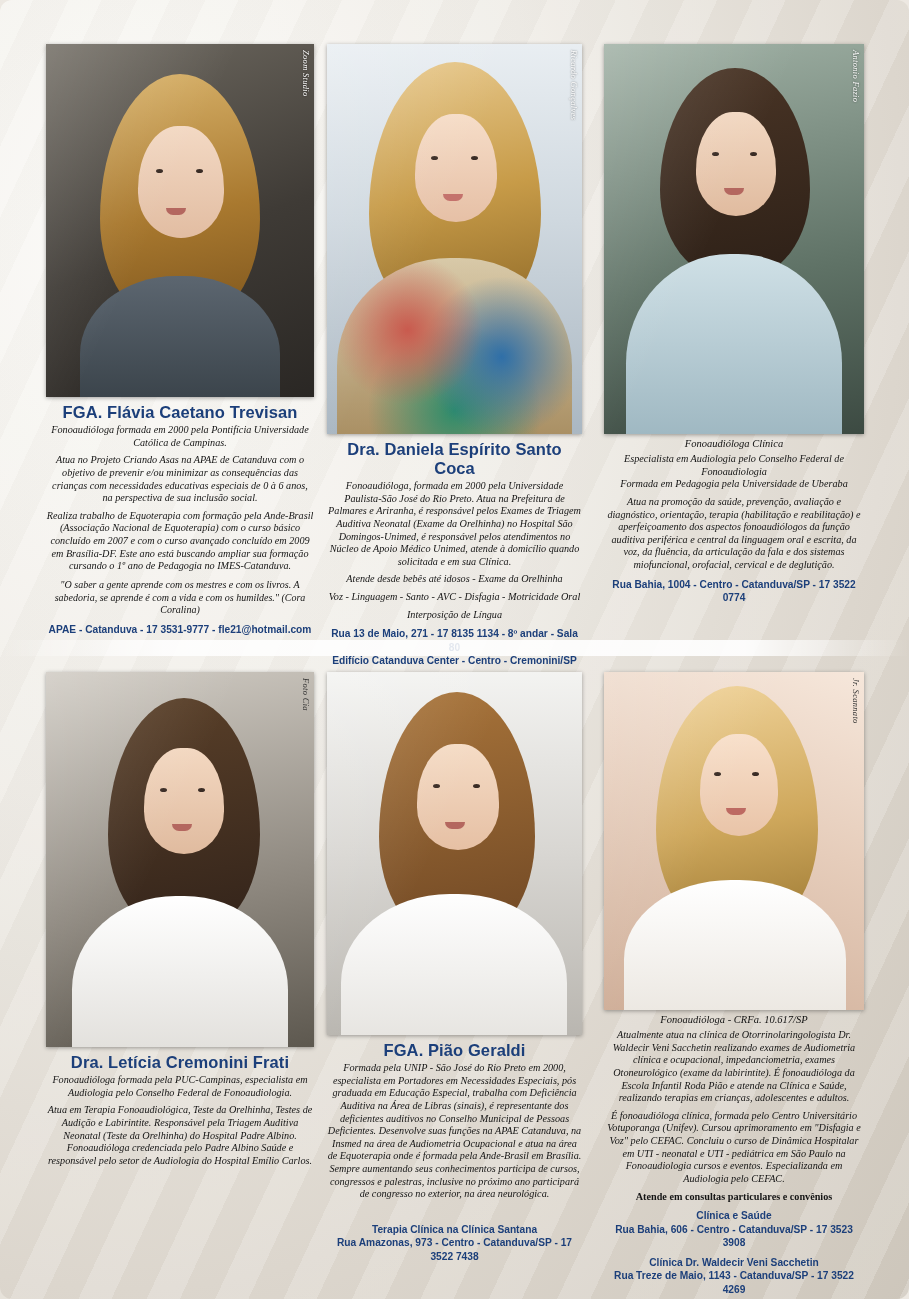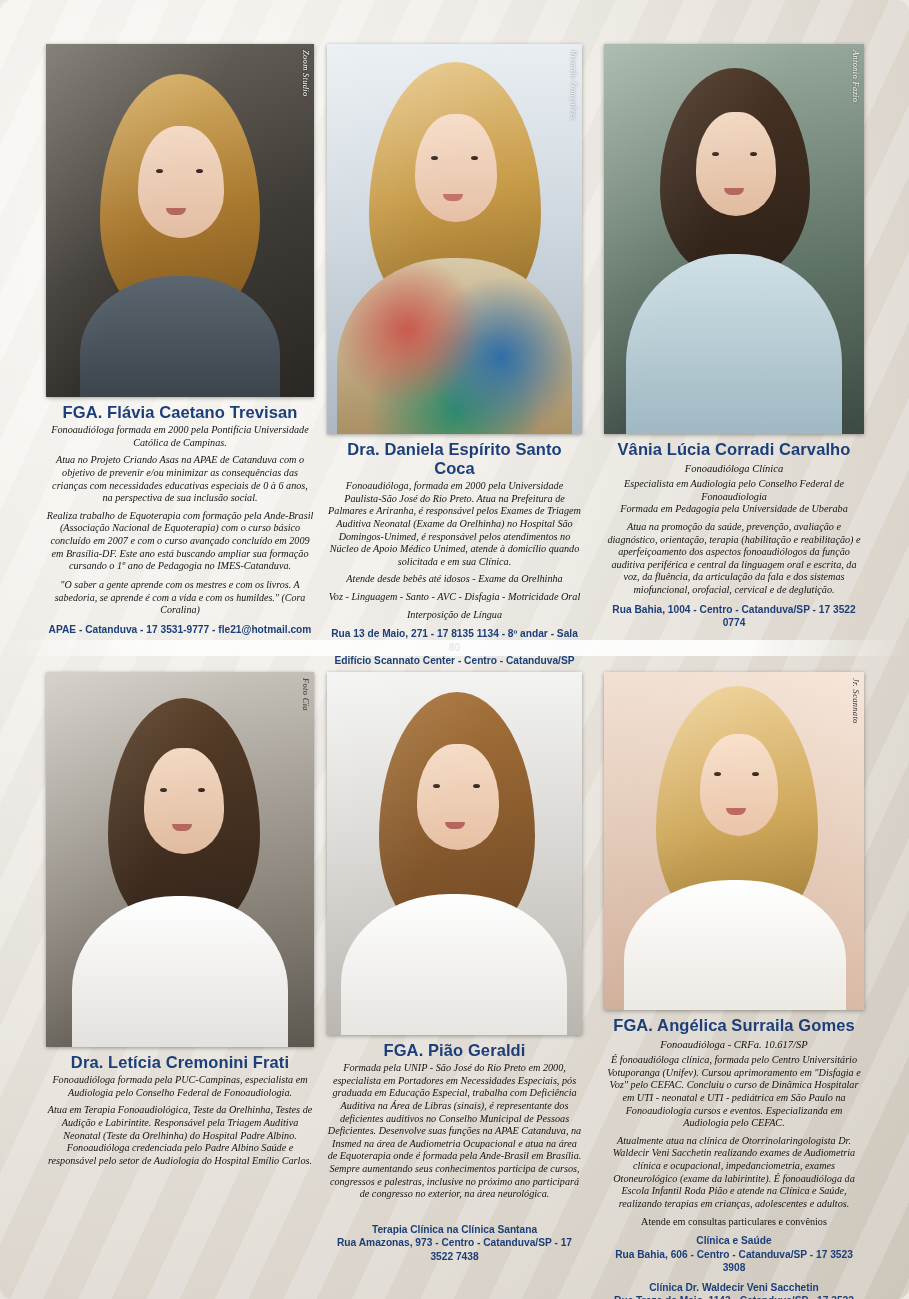--- a/index.html
+++ b/index.html
@@ -82,21 +82,21 @@
   }
   .body-text{
     text-align:center;
     font-style:italic;
     font-size:10.2px;
     line-height:1.24;
     color:#141414;
   }
   .body-text p{margin:0 0 5px;}
   .body-text p:last-child{margin-bottom:0;}
-  .bold-line{font-style:normal;font-weight:normal;}
+  .bold-line{font-style:normal;font-weight:bold;}
   .contact{
     text-align:center;
     font-family:"Liberation Sans", sans-serif;
     font-weight:bold;
     font-size:10.2px;
     color:#1c3f7a;
     line-height:1.3;
     margin-top:6px;
   }
   .contact div{margin:0;}
@@ -158,37 +158,36 @@
       </div>
       <div class="name">Dra. Daniela Espírito Santo Coca</div>
       <div class="body-text">
         <p>Fonoaudióloga, formada em 2000 pela Universidade Paulista-São José do Rio Preto. Atua na Prefeitura de Palmares e Ariranha, é responsável pelos Exames de Triagem Auditiva Neonatal (Exame da Orelhinha) no Hospital São Domingos-Unimed, é responsável pelos atendimentos no Núcleo de Apoio Médico Unimed, atende à domicílio quando solicitada e em sua Clínica.</p>
         <p>Atende desde bebês até idosos - Exame da Orelhinha</p>
         <p>Voz - Linguagem - Santo - AVC - Disfagia - Motricidade Oral</p>
         <p>Interposição de Língua</p>
       </div>
       <div class="contact">
         <div>Rua 13 de Maio, 271 - 17 8135 1134 - 8º andar - Sala 80</div>
-        <div>Edifício Scannato Center - Centro - Catanduva/SP</div>
+        <div>Edifício Catanduva Center - Centro - Cremonini/SP</div>
       </div>
     </div>
 
     <div class="card" style="left:604px;top:44px;width:260px;">
       <div class="photo" style="width:260px;height:390px;">
         <div class="pp bg-c"></div>
         <div class="hair" style="left:56px;top:24px;width:150px;height:210px;background:linear-gradient(170deg,#4a3526 0%,#2d2017 100%);"></div>
         <div class="face" style="left:92px;top:68px;width:80px;height:104px;background:linear-gradient(180deg,#f2d8c2 0%,#e0bb9f 100%);"></div>
         <div class="eye" style="left:108px;top:108px;"></div>
         <div class="eye" style="left:146px;top:108px;"></div>
         <div class="mouth" style="left:120px;top:144px;"></div>
         <div class="body" style="left:22px;top:210px;width:216px;height:182px;background:linear-gradient(180deg,#cfe0e6 0%,#9fb8c2 100%);"></div>
         <div class="shine"></div>
         <div class="credit">Antonio Fazio</div>
       </div>
-      <div class="name">Vânia Lúcia Corradi Carvalho</div>
       <div class="subtitle">Fonoaudióloga Clínica</div>
       <div class="body-text">
         <p style="margin-bottom:0;">Especialista em Audiologia pelo Conselho Federal de Fonoaudiologia</p>
         <p>Formada em Pedagogia pela Universidade de Uberaba</p>
         <p>Atua na promoção da saúde, prevenção, avaliação e diagnóstico, orientação, terapia (habilitação e reabilitação) e aperfeiçoamento dos aspectos fonoaudiólogos da função auditiva periférica e central da linguagem oral e escrita, da voz, da fluência, da articulação da fala e dos sistemas miofuncional, orofacial, cervical e de deglutição.</p>
       </div>
       <div class="contact">
         <div>Rua Bahia, 1004 - Centro - Catanduva/SP - 17 3522 0774</div>
       </div>
     </div>
@@ -239,25 +238,24 @@
         <div class="pp bg-f"></div>
         <div class="hair" style="left:52px;top:14px;width:162px;height:248px;background:linear-gradient(170deg,#f0d39a 0%,#cfa85c 55%,#9a7732 100%);"></div>
         <div class="face" style="left:96px;top:62px;width:78px;height:102px;background:linear-gradient(180deg,#f8e0cb 0%,#e9c4a8 100%);"></div>
         <div class="eye" style="left:110px;top:100px;"></div>
         <div class="eye" style="left:148px;top:100px;"></div>
         <div class="mouth" style="left:122px;top:136px;background:#bd6a62;"></div>
         <div class="body" style="left:20px;top:208px;width:222px;height:132px;background:linear-gradient(180deg,#ffffff 0%,#ece8e2 100%);"></div>
         <div class="shine"></div>
         <div class="credit dark">Jr. Scannato</div>
       </div>
-      <div class="name">FGA. Angélica Surraila Gomes</div>
       <div class="subtitle">Fonoaudióloga - CRFa. 10.617/SP</div>
       <div class="body-text">
+        <p>Atualmente atua na clínica de Otorrinolaringologista Dr. Waldecir Veni Sacchetin realizando exames de Audiometria clínica e ocupacional, impedanciometria, exames Otoneurológico (exame da labirintite). É fonoaudióloga da Escola Infantil Roda Pião e atende na Clínica e Saúde, realizando terapias em crianças, adolescentes e adultos.</p>
         <p>É fonoaudióloga clínica, formada pelo Centro Universitário Votuporanga (Unifev). Cursou aprimoramento em "Disfagia e Voz" pelo CEFAC. Concluiu o curso de Dinâmica Hospitalar em UTI - neonatal e UTI - pediátrica em São Paulo na Fonoaudiologia cursos e eventos. Especializanda em Audiologia pelo CEFAC.</p>
-        <p>Atualmente atua na clínica de Otorrinolaringologista Dr. Waldecir Veni Sacchetin realizando exames de Audiometria clínica e ocupacional, impedanciometria, exames Otoneurológico (exame da labirintite). É fonoaudióloga da Escola Infantil Roda Pião e atende na Clínica e Saúde, realizando terapias em crianças, adolescentes e adultos.</p>
         <p class="bold-line">Atende em consultas particulares e convênios</p>
       </div>
       <div class="contact">
         <div>Clínica e Saúde</div>
         <div>Rua Bahia, 606 - Centro - Catanduva/SP - 17 3523 3908</div>
         <div class="gap">Clínica Dr. Waldecir Veni Sacchetin</div>
         <div>Rua Treze de Maio, 1143 - Catanduva/SP - 17 3522 4269</div>
       </div>
     </div>
 

